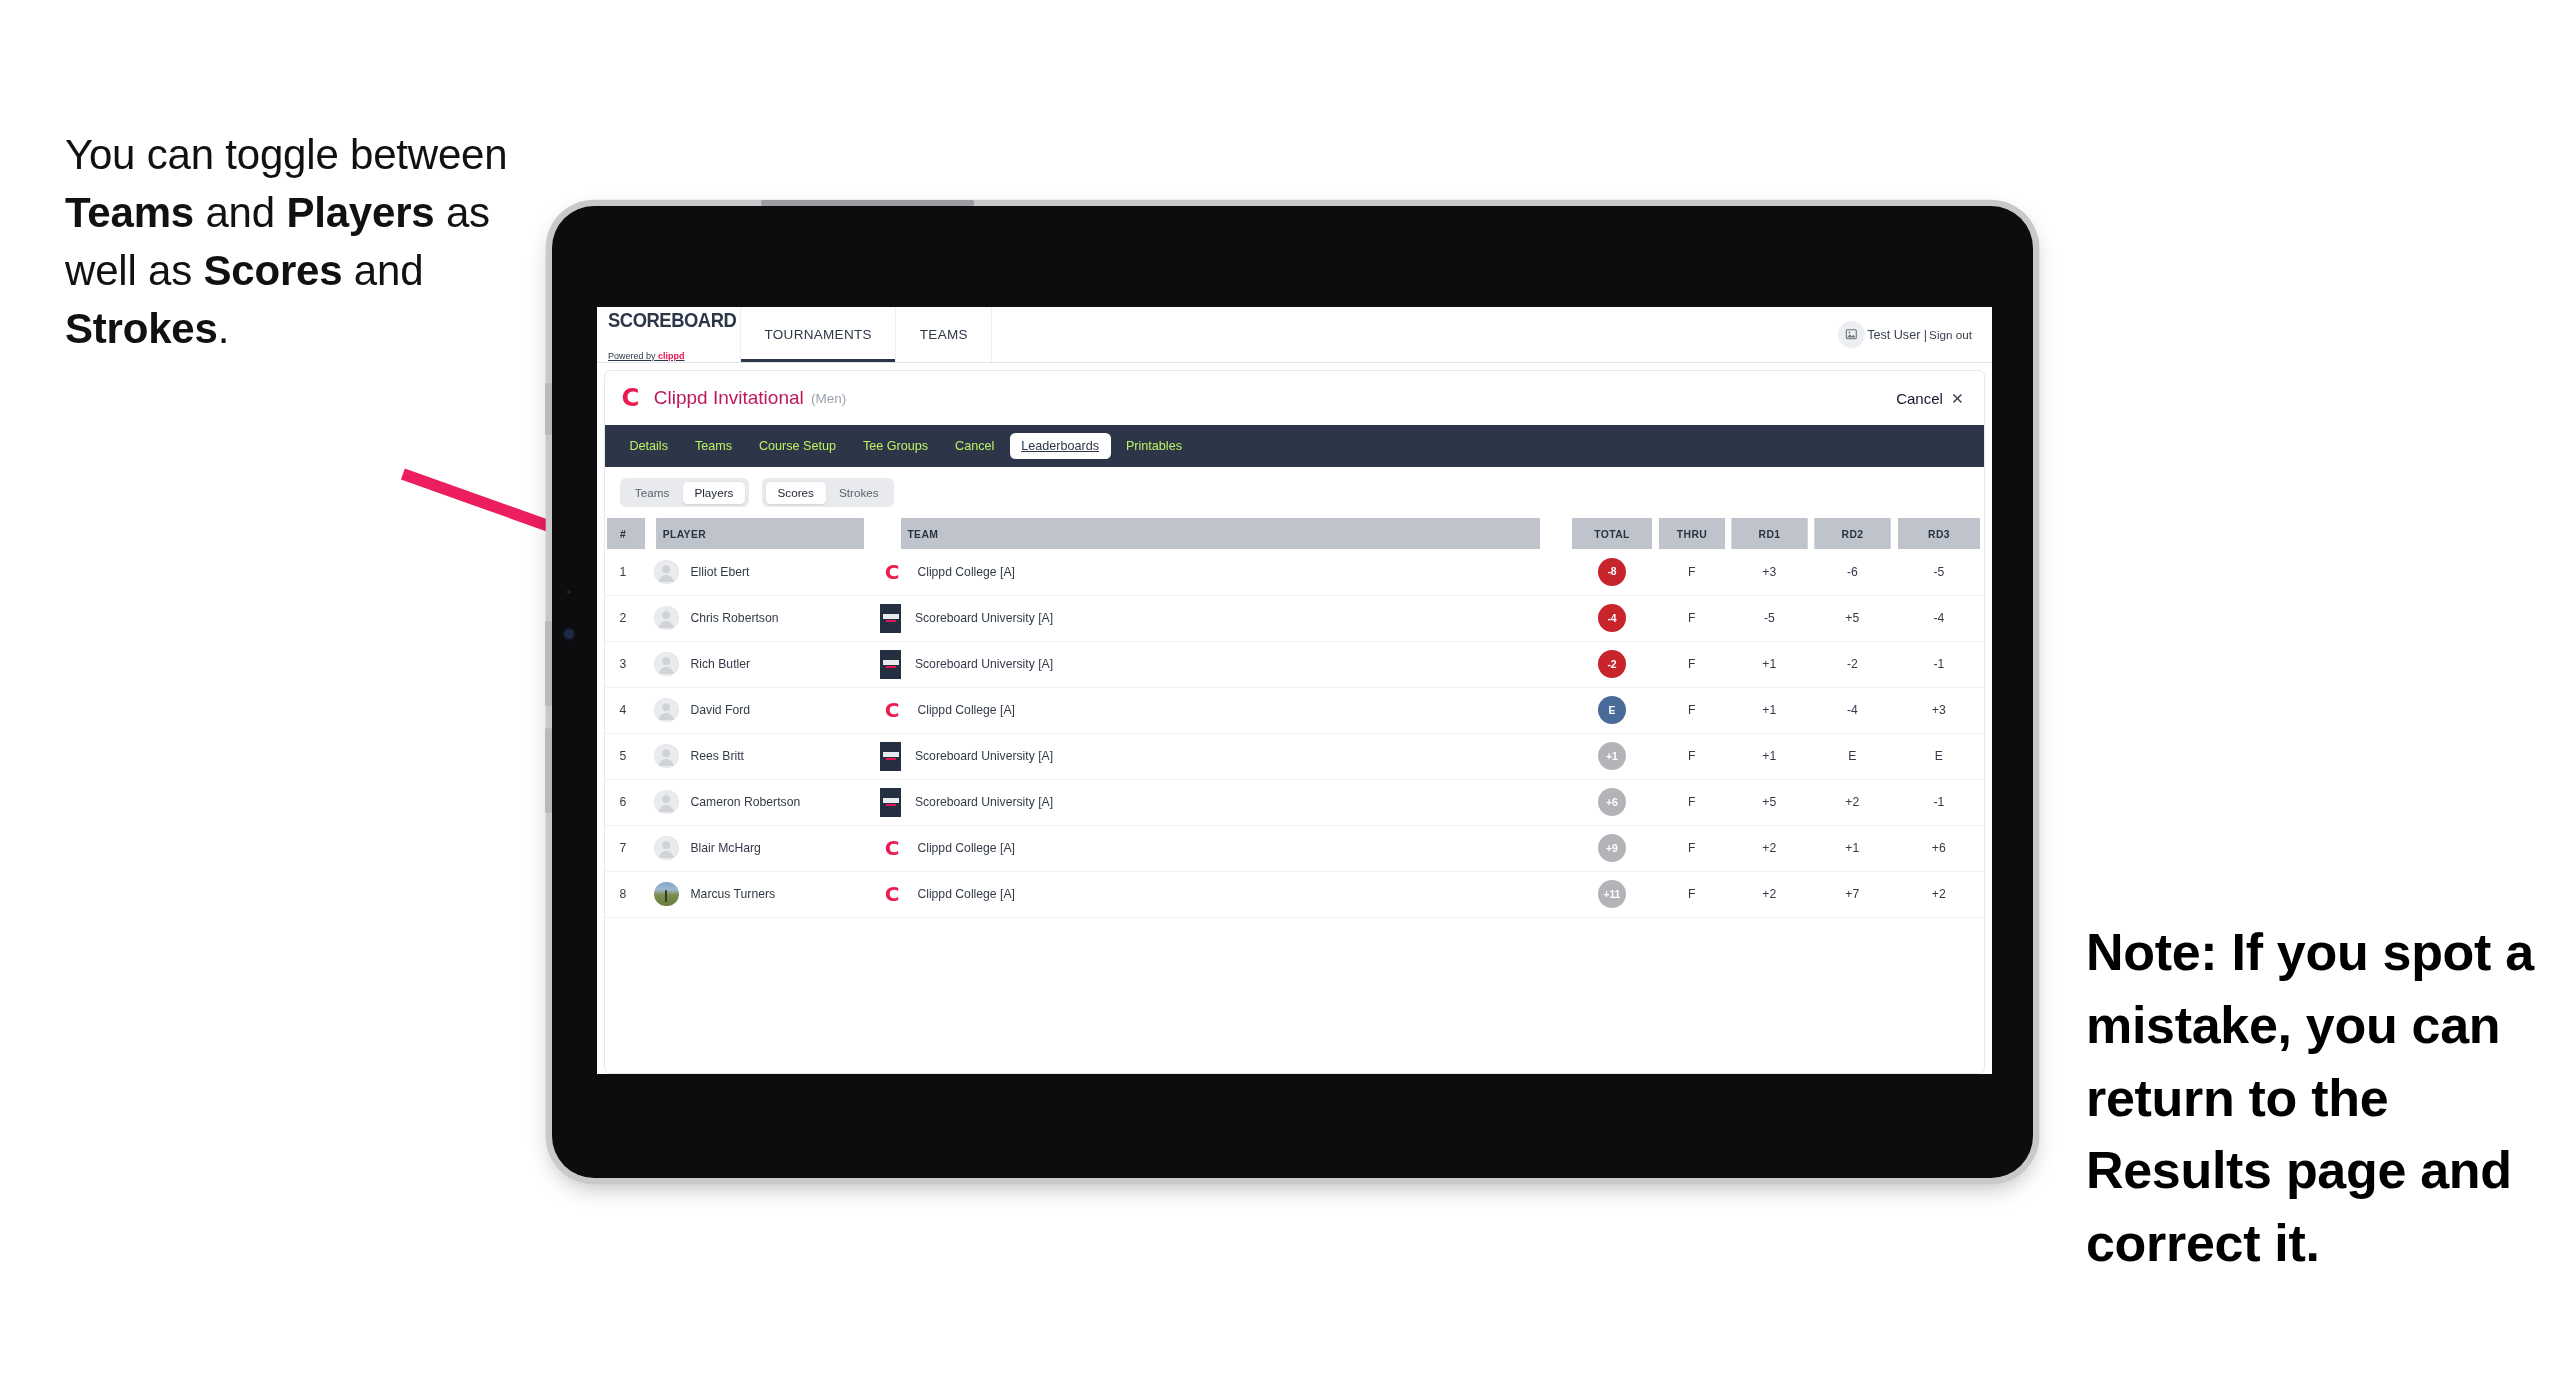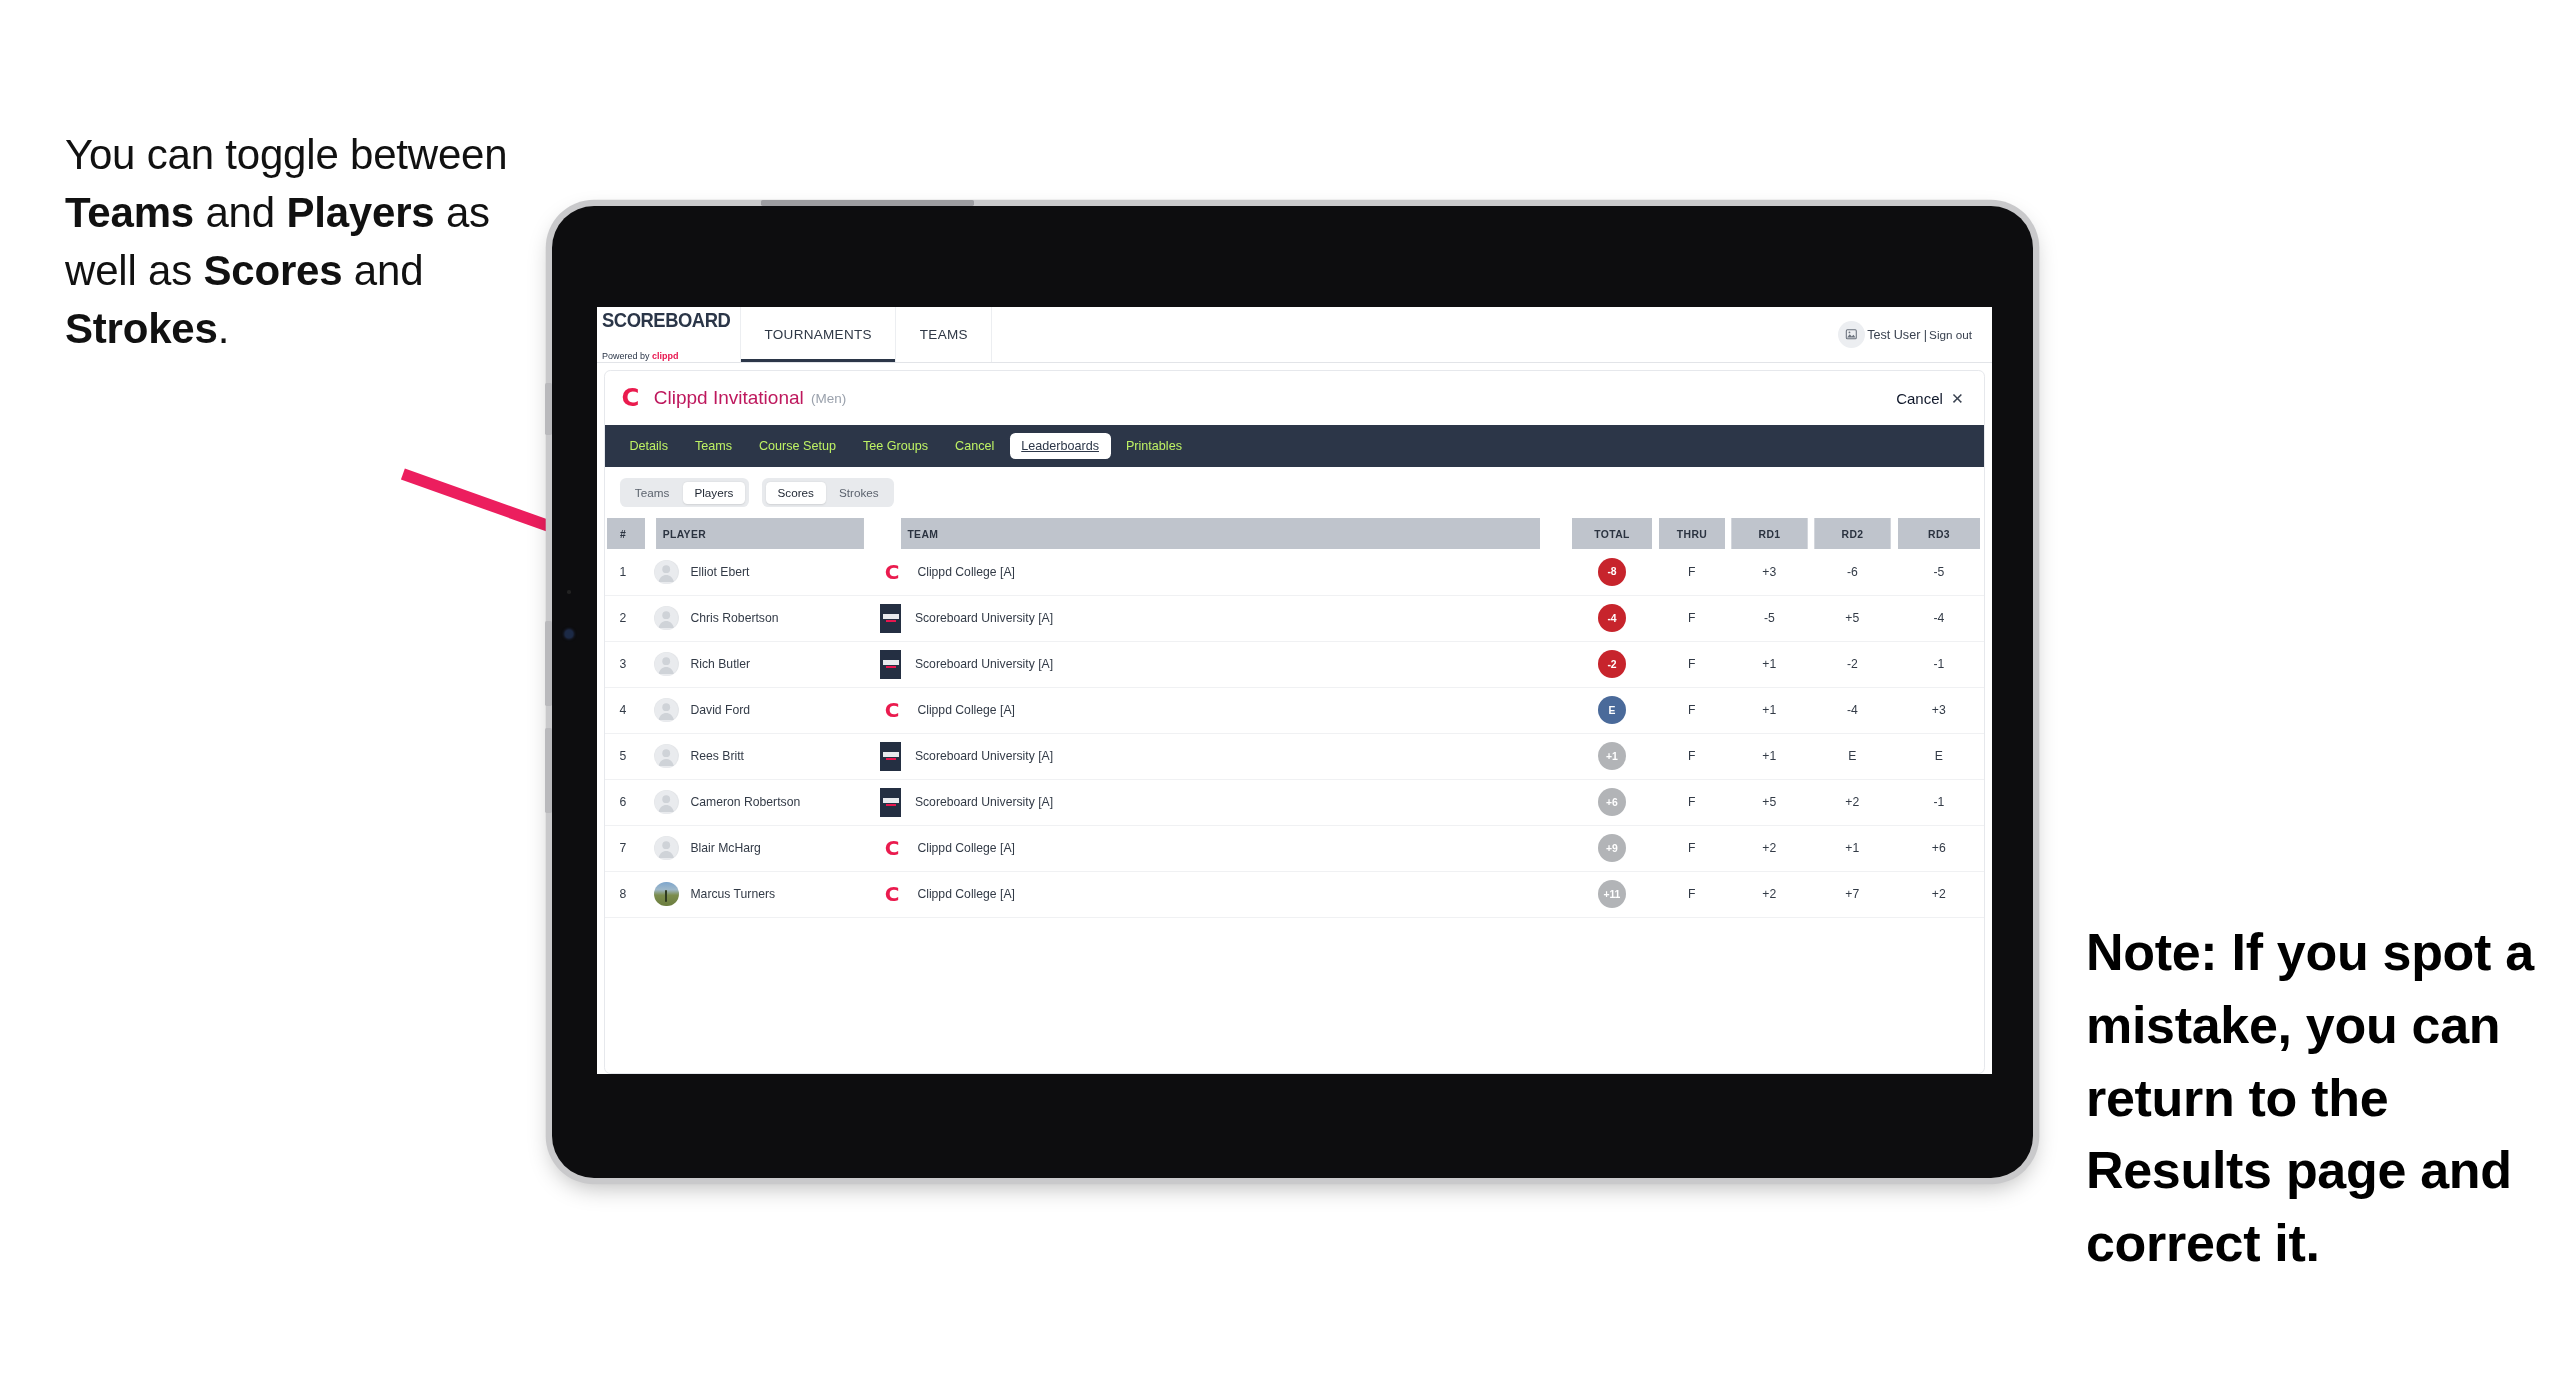--- a/index.html
+++ b/index.html
@@ -96,37 +96,38 @@
     background:#ffffff;
     display:flex;
     align-items:stretch;
     border-bottom:0.9px solid #e2e4e8;
     position:relative;
   }
   .brand {
     width:144px;
     display:flex; flex-direction:column;
     justify-content:center;
-    padding-left:5px;
+    padding-left:11px;
     border-right:0.9px solid #eceef1;
   }
   .brand-title {
     font-family:"Liberation Sans", sans-serif;
     font-weight:700;
     font-size:20px;
     letter-spacing:-0.5px;
     color:#2b3648;
     transform:scaleX(0.92);
     transform-origin:left center;
   }
   .brand-sub {
     font-size:9px;
     color:#2b3648;
     margin-top:19px;
     white-space:nowrap;
+    text-decoration:underline;
   }
   .brand-sub .clippd-word { color:#e8164f; font-weight:700; }
 
   .topnav { display:flex; align-items:stretch; }
   .topnav-item {
     display:flex; align-items:center;
     padding:0 23.5px;
     font-size:13.5px;
     color:#2f3846;
     letter-spacing:0.3px;

